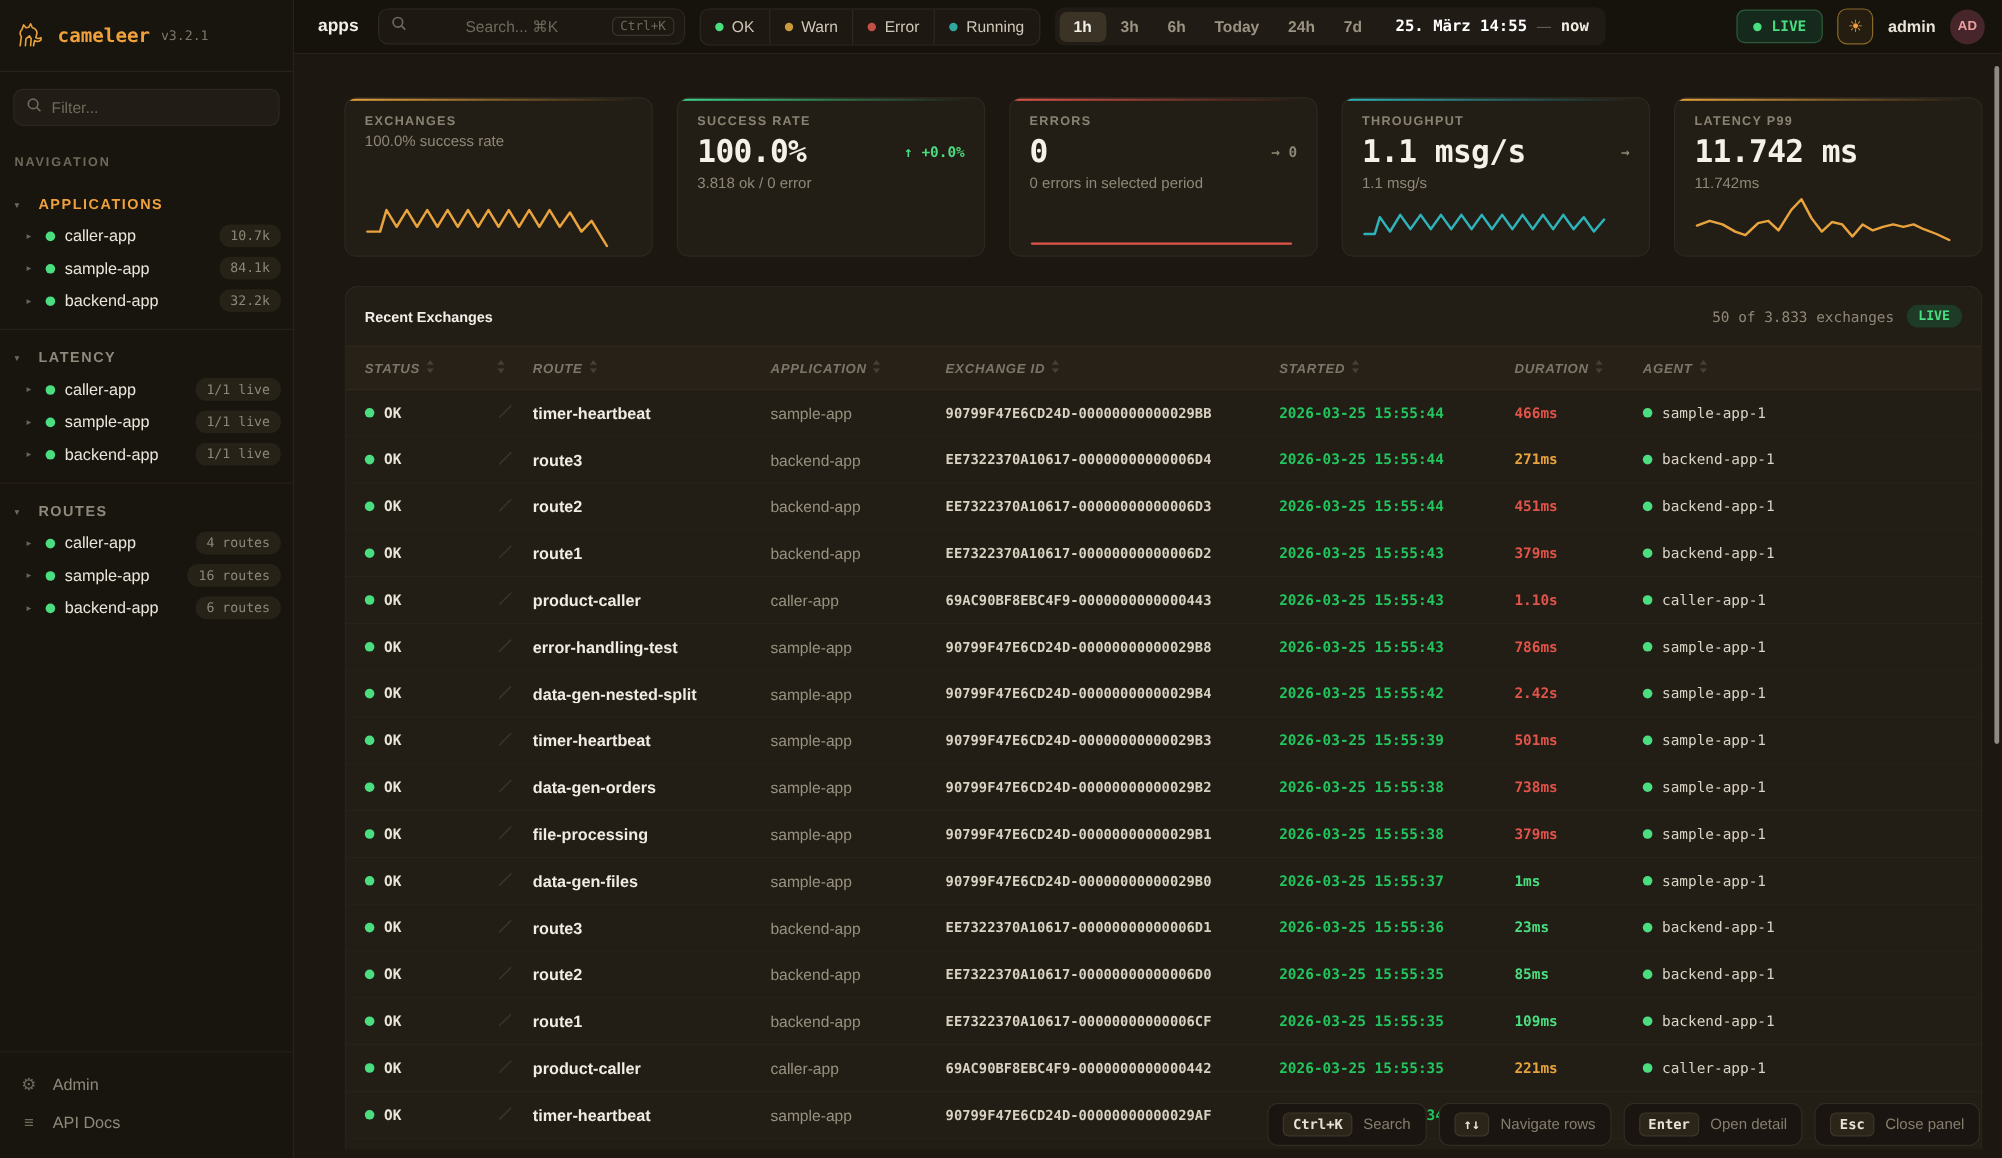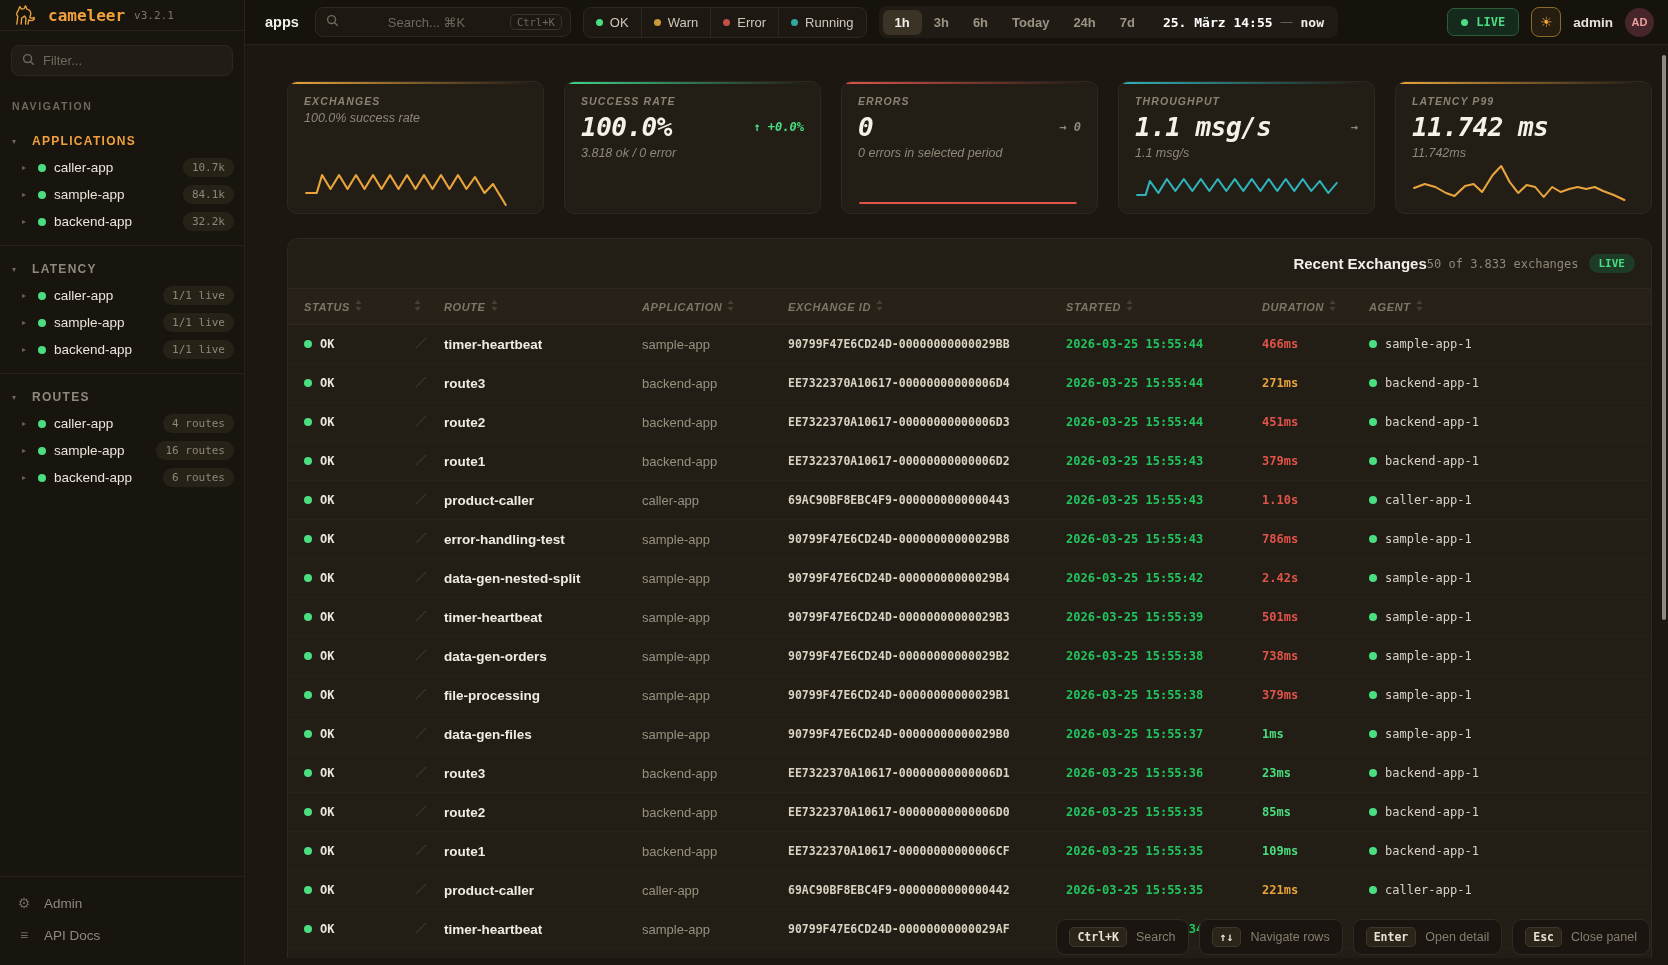--- a/index.html
+++ b/index.html
@@ -3,21 +3,21 @@
 <meta charset="utf-8">
 <style>
   * { margin:0; padding:0; box-sizing:border-box; }
   html,body { width:1668px; height:965px; overflow:hidden; background:#15110b;
     font-family:"Liberation Sans", sans-serif; color:#eae5d8; }
   .mono { font-family:"DejaVu Sans Mono", monospace; }
 
   
   .sidebar { position:fixed; left:0; top:0; bottom:0; width:245px; background:#18140e;
     border-right:1px solid #282218; z-index:5; }
-  .logo-row { height:31px; display:flex; align-items:center; gap:9px; padding:0 12px;
+  .logo-row { height:60px; display:flex; align-items:center; gap:9px; padding:0 12px;
     border-bottom:1px solid #282218; }
   .brand-name { font-family:"DejaVu Sans Mono", monospace; font-weight:700; font-size:16px; color:#f0a13c; }
   .brand-ver { font-family:"DejaVu Sans Mono", monospace; font-size:11px; color:#7d7668; }
   .filter-box { margin:14px 11px 0; height:31px; background:#211c15; border:1px solid #2d271e;
     border-radius:8px; display:flex; align-items:center; gap:8px; padding:0 10px; }
   .filter-box input { background:transparent; border:none; outline:none; color:#cfc8ba;
     font-size:13px; width:100%; font-family:"Liberation Sans", sans-serif; }
   .filter-box input::placeholder { color:#6f695c; }
   .nav-label { margin:24px 12px 6px; font-size:10.5px; font-weight:700; letter-spacing:1.6px; color:#6f695c; }
   .section { padding-top:10px; }
@@ -64,37 +64,37 @@
   .live-btn .dot { width:7px; height:7px; }
   .theme-btn { width:30px; height:30px; border-radius:8px; background:#241d10; border:1px solid #8a6a2a;
     color:#f0a13c; font-size:14px; display:flex; align-items:center; justify-content:center; cursor:pointer; }
   .user-name { font-size:13.5px; color:#e8e3d8; font-weight:600; }
   .avatar { width:29px; height:29px; border-radius:50%; background:#46262b; color:#ef9f9f;
     font-size:11px; font-weight:700; display:flex; align-items:center; justify-content:center; cursor:pointer; }
 
   
   .main { position:fixed; left:245px; top:45px; right:0; bottom:0; background:#1c1711;
     padding:36px 16px 0 42px; overflow:hidden; }
-  .kpi-row { display:flex; gap:20px;font-style:italic; }
+  .kpi-row { display:flex; gap:20px; }
   .kpi { position:relative; flex:1; height:133px; background:#221d15; border:1px solid #2e2820;
     border-radius:10px; padding:13px 16px 8px; overflow:hidden; }
   .kpi-grad { position:absolute; top:0; left:0; right:0; height:2px; }
   .kpi-label { font-size:10.5px; font-weight:700; letter-spacing:1.1px; color:#8a8374; }
   .kpi-valrow { display:flex; align-items:center; justify-content:space-between; margin-top:5px; }
   .kpi-value { font-family:"DejaVu Sans Mono", monospace; font-weight:700; font-size:26px; color:#f5f1e8; letter-spacing:-0.5px; }
   .kpi-trend { font-family:"DejaVu Sans Mono", monospace; font-size:12px; font-weight:700; }
   .kpi-trend.green { color:#4ade80; } .kpi-trend.gray { color:#8f8878; }
   .kpi-sub { font-size:12.5px; color:#8f8878; margin-top:4px; }
   .kpi svg { position:absolute; left:16px; right:16px; bottom:5px; width:calc(100% - 32px); height:46px; }
 
   
   .table-card { margin-top:24px; background:#221d15; border:1px solid #2e2820; border-radius:12px 12px 0 0;
     border-bottom:none; min-height:720px; }
   .table-titlebar { display:flex; align-items:center; padding:15px 16px; }
-  .table-title { font-size:15px; font-weight:700; color:#f2efe9; flex:1;text-align:right; }
+  .table-title { font-size:12px; font-weight:700; color:#f2efe9; flex:1; }
   .table-count { font-family:"DejaVu Sans Mono", monospace; font-size:12px; color:#8f8878; margin-right:10px; }
   .live-pill { background:#1d3b26; color:#4ade80; font-family:"DejaVu Sans Mono", monospace; font-weight:700;
     font-size:11px; border-radius:10px; padding:3px 10px; }
   .tgrid { display:grid; grid-template-columns:110px 30px 198px 146px 278px 196px 107px 1fr; align-items:center; }
   .thead { background:#272117; border-top:1px solid #2e2820; border-bottom:1px solid #2e2820; height:37px; }
   .th { display:flex; align-items:flex-end; gap:5px; font-size:11px; font-weight:700; letter-spacing:0.6px;
     color:#7d7668; padding-left:16px; cursor:pointer;font-style:italic; }
   .sort-ic { opacity:0.55; }
   .trow { height:39px; border-bottom:1px solid #27221a; cursor:pointer; }
   .td { padding-left:16px; font-size:13px; overflow:hidden; white-space:nowrap; }

